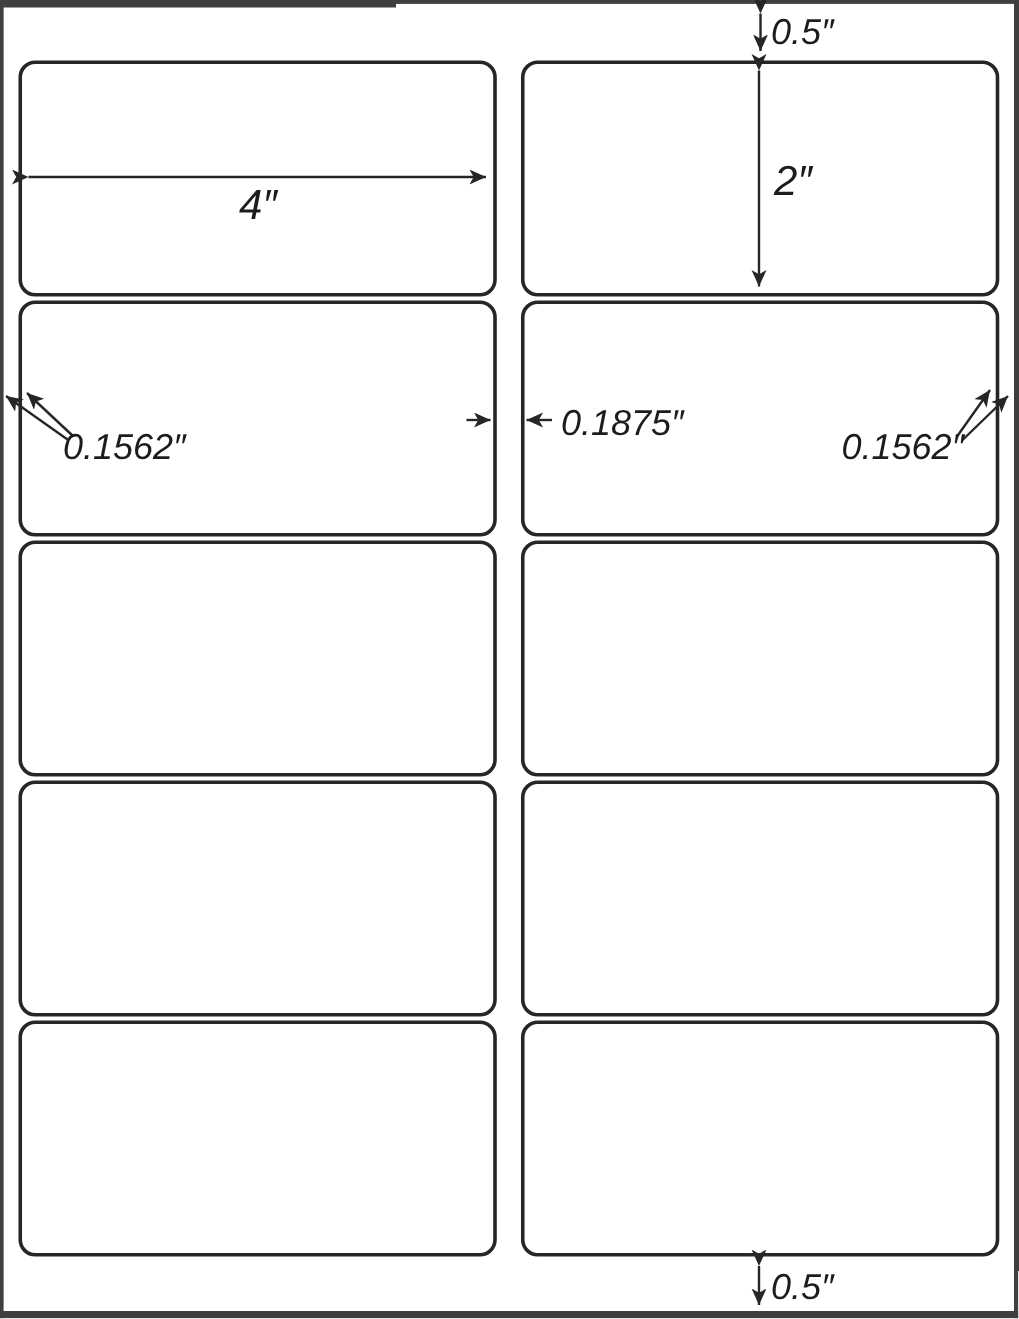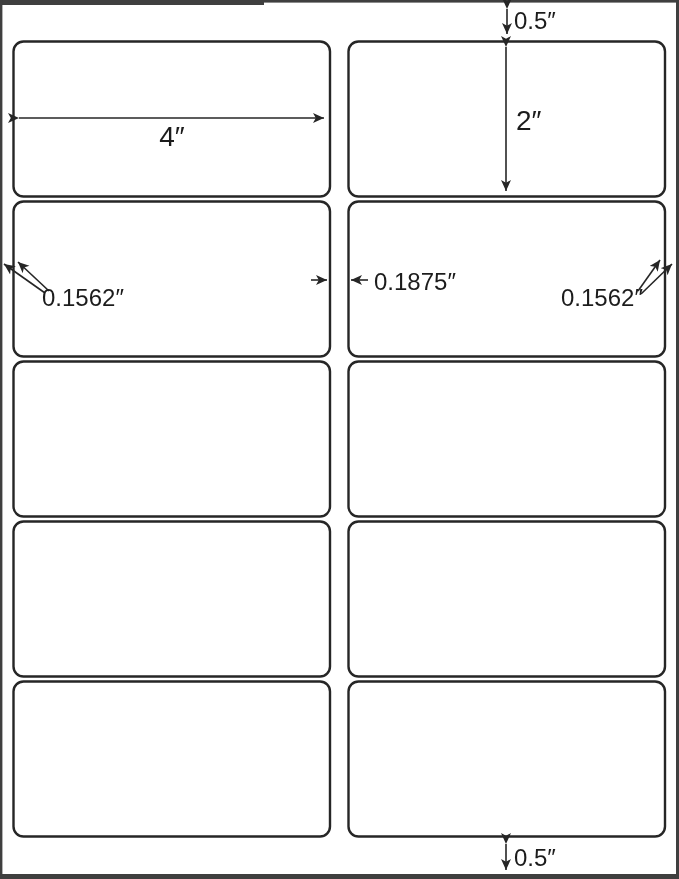--- a/index.html
+++ b/index.html
@@ -2,20 +2,21 @@
 <html><head>
 <meta charset="utf-8">
 <style>
   html,body{margin:0;padding:0;background:#ffffff;}
   .canvas{
     position:relative;
     width:679px;height:879px;
     background:#ffffff;
     font-family:"Liberation Sans", sans-serif;
     overflow:hidden;
+    font-style:italic;
   }
   svg{display:block;}
   text{
     fill:#1c1c1c;
     font-family:"Liberation Sans", sans-serif;
   }
   .dim-small{font-size:24px;}
   .dim-big{font-size:28px;}
 </style>
 </head>

